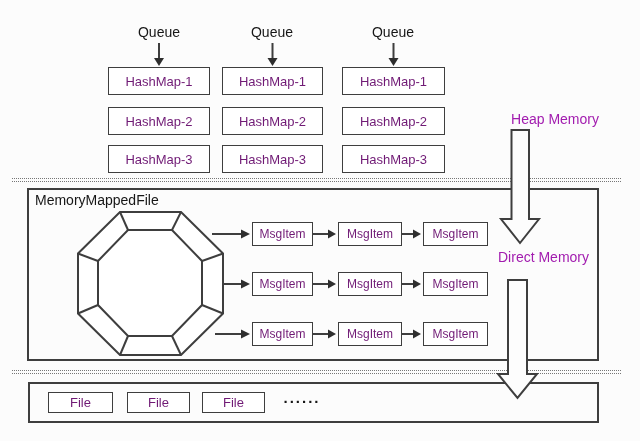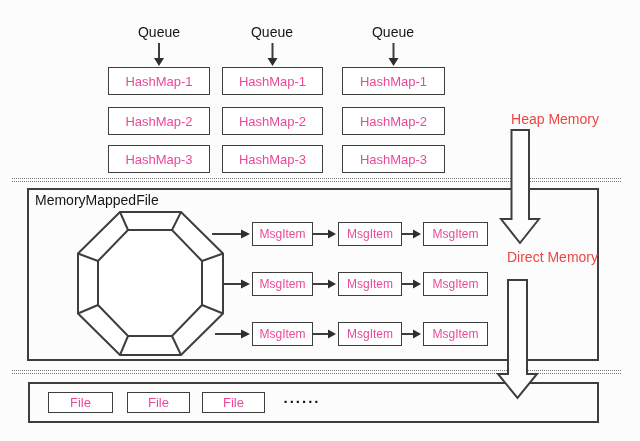--- a/index.html
+++ b/index.html
@@ -11,35 +11,35 @@
     overflow:hidden;
   }
   .canvas{position:relative;width:560px;height:441px;background:#fcfcfc;border-radius:10px;}
   .box{
     position:absolute;
     border:1.5px solid #3e3e3e;
     background:#ffffff;
     display:flex;align-items:center;justify-content:center;
     box-sizing:border-box;
     font-size:13px;
-    color:#ec4899;
+    color:#701a75;
     white-space:nowrap;
   }
   .section{
     position:absolute;
     border:2px solid #3e3e3e;
     background:transparent;
     box-sizing:border-box;
   }
   .queue-label{
     position:absolute;top:24px;height:16px;width:80px;
     text-align:center;font-size:14px;line-height:16px;color:#161616;
   }
   .side-label{
-    position:absolute;font-size:14px;color:#ef4444;line-height:15px;
+    position:absolute;font-size:14px;color:#a21caf;line-height:15px;
   }
   .mmf-title{
     position:absolute;left:35px;top:192px;font-size:14px;color:#161616;
   }
   .ring-label{
     position:absolute;left:98px;top:267px;width:108px;
     text-align:center;font-size:13px;line-height:14.5px;color:#1f1f1f;
   }
   .msg{font-size:12px;}
   .file{font-size:13px;}
@@ -100,21 +100,21 @@
   <div class="box msg" style="left:423px;top:222px;width:65px;height:24px;">MsgItem</div>
 
   <div class="box msg" style="left:252px;top:272px;width:61px;height:24px;">MsgItem</div>
   <div class="box msg" style="left:338px;top:272px;width:64px;height:24px;">MsgItem</div>
   <div class="box msg" style="left:423px;top:272px;width:65px;height:24px;">MsgItem</div>
 
   <div class="box msg" style="left:252px;top:322px;width:61px;height:24px;">MsgItem</div>
   <div class="box msg" style="left:338px;top:322px;width:64px;height:24px;">MsgItem</div>
   <div class="box msg" style="left:423px;top:322px;width:65px;height:24px;">MsgItem</div>
 
-  <div class="side-label" style="left:498px;top:250px;width:100px;text-align:right;">Direct Memory</div>
+  <div class="side-label" style="left:498px;top:250px;width:100px;text-align:left;">Direct Memory</div>
 
   <div class="divider" style="top:370px;"></div>
 
   <div class="section" style="left:28px;top:382px;width:571px;height:41px;"></div>
   <div class="box file" style="left:48px;top:392px;width:65px;height:21px;">File</div>
   <div class="box file" style="left:127px;top:392px;width:63px;height:21px;">File</div>
   <div class="box file" style="left:202px;top:392px;width:63px;height:21px;">File</div>
   <div class="dots">......</div>
 
   <svg class="overlay" viewBox="0 0 640 441">

